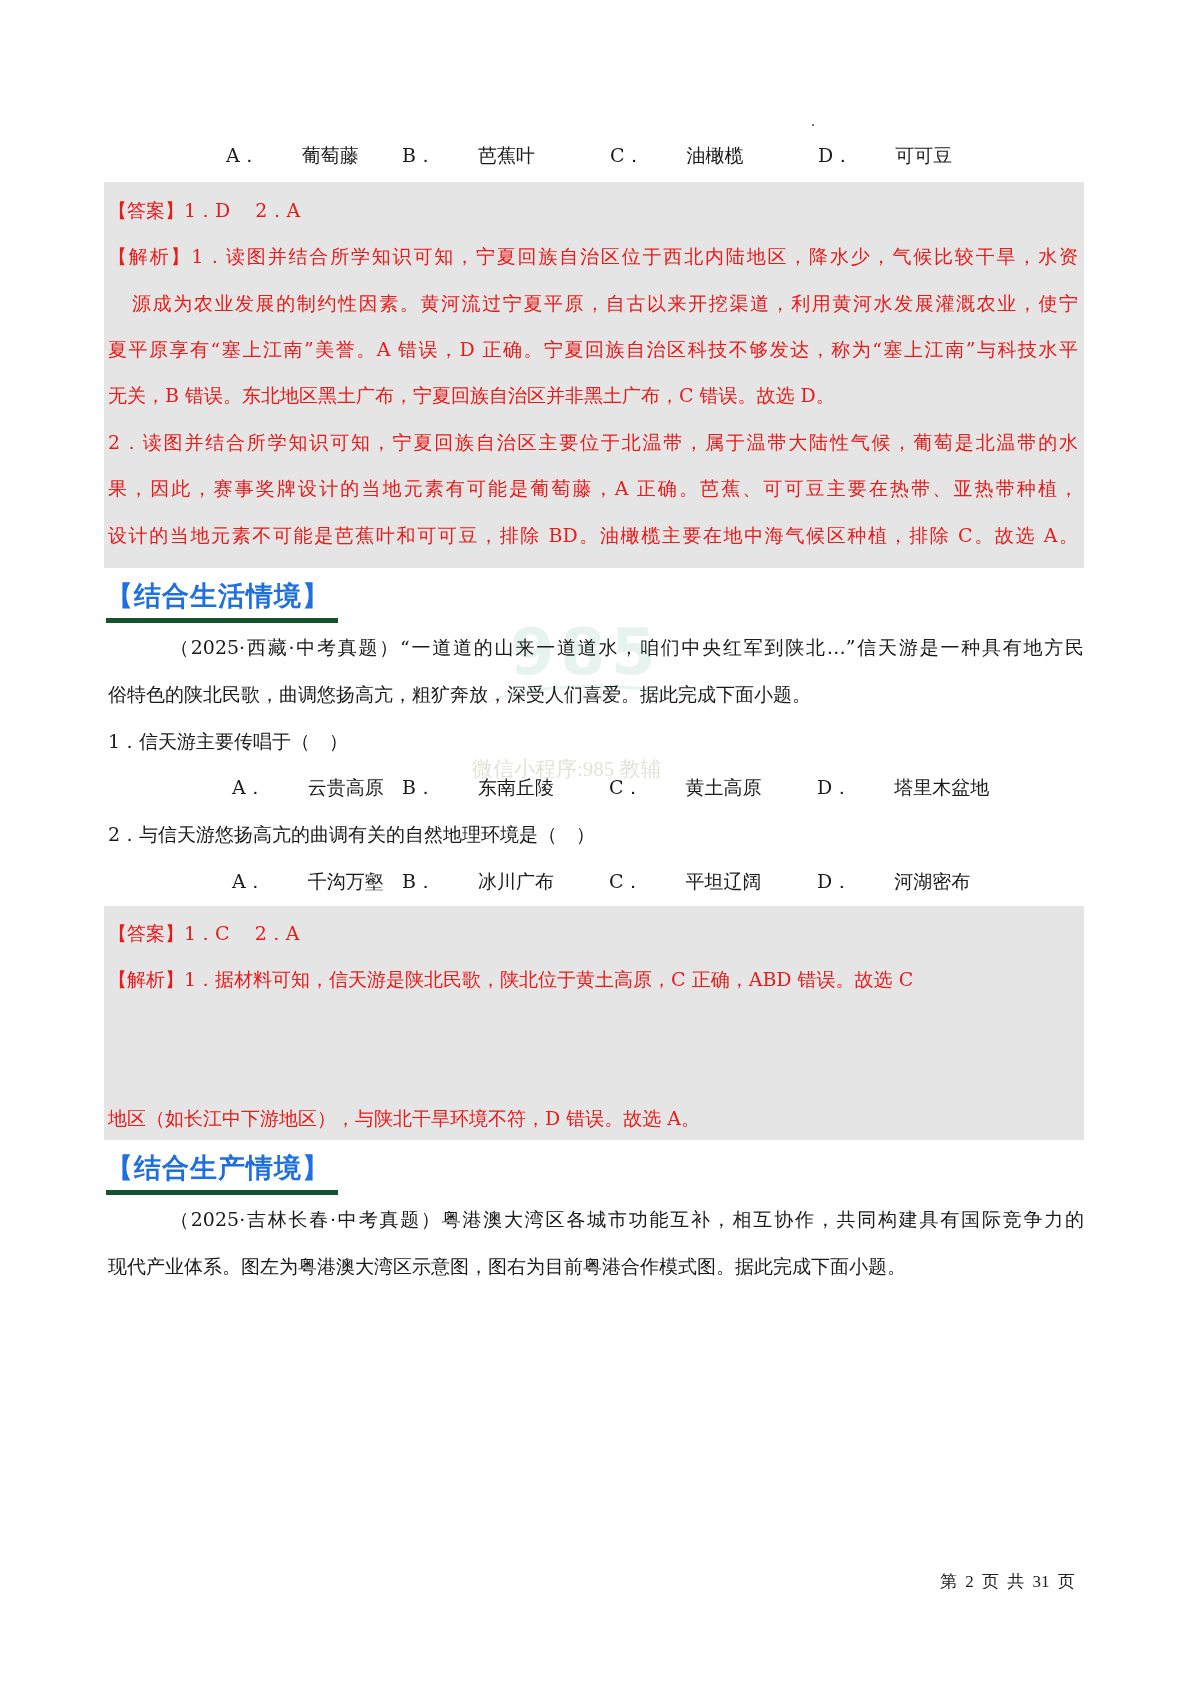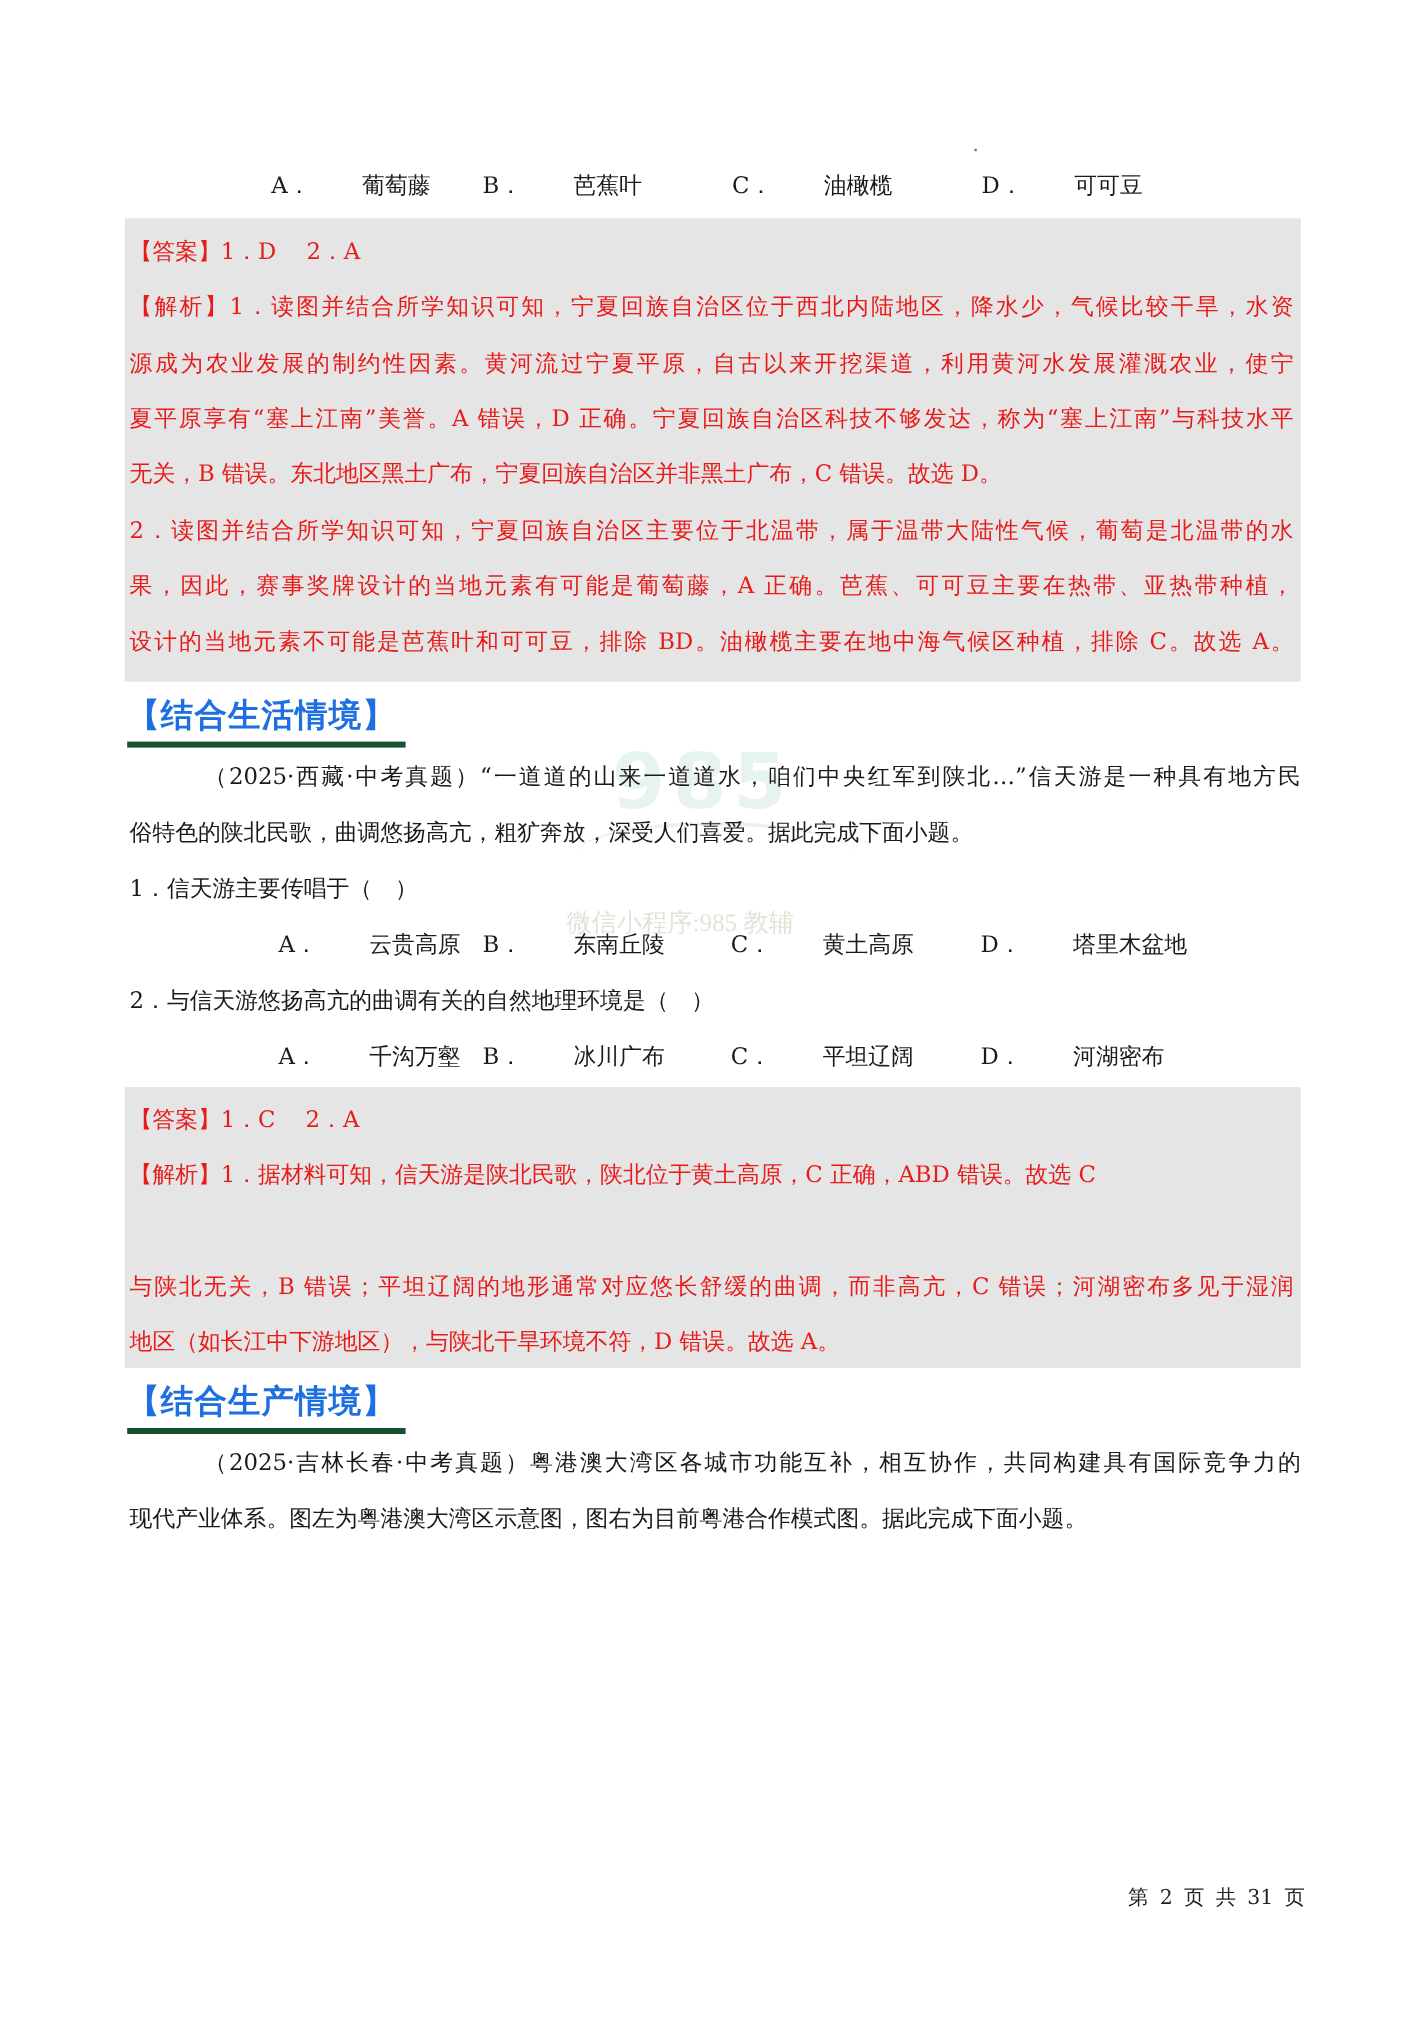--- a/index.html
+++ b/index.html
@@ -33,38 +33,38 @@
   }
   .para { position: absolute; left: 108px; font-size: 19px; white-space: nowrap; height: 30px; line-height: 30px; color: #1a1a1a; }
   .para.justify { right: 106px; text-align: justify; text-align-last: justify; }
   .para.indent { left: 170px; }
 
   .watermark { position: absolute; left: 470px; top: 615px; width: 260px; height: 180px; pointer-events: none; }
   .wm-num { position: absolute; left: 40px; top: 0; font-size: 64px; font-weight: bold; color: rgba(120,190,160,0.18); font-family: "DejaVu Sans", sans-serif; letter-spacing: 6px; }
   .wm-book { position: absolute; left: 10px; top: 70px; width: 230px; height: 50px; border-top: 3px solid rgba(120,190,160,0.18); border-radius: 50% 50% 0 0; }
   .wm-text { position: absolute; left: 2px; top: 140px; font-size: 21px; color: rgba(190,190,170,0.45); font-family: Liberation Serif, serif; white-space: nowrap; }
 
-  .footer { position: absolute; left: 940px; top: 1570px; font-size: 17px; white-space: nowrap; color: #222; word-spacing: 4px; }
+  .footer { position: absolute; left: 940px; top: 1570px; font-size: 17px; white-space: nowrap; color: #222; word-spacing: 4px; font-family: Liberation Serif, serif; }
 </style>
 </head>
 <body>
 
 <div class="stray-dot"></div>
 
 <div class="options" style="top:140px;">
   <span class="opt-a"><span style="position:static">A．</span><span style="position:static">葡萄藤</span></span>
   <span class="opt-b"><span style="position:static">B．</span><span style="position:static">芭蕉叶</span></span>
   <span class="opt-c"><span style="position:static">C．</span><span style="position:static">油橄榄</span></span>
   <span class="opt-d"><span style="position:static">D．</span><span style="position:static">可可豆</span></span>
 </div>
 
 <div class="answer-box" style="top:182px; height:386px;">
   <div class="line" style="top:13px;">【答案】1．D　  2．A</div>
   <div class="line just" style="top:59px;">【解析】1．读图并结合所学知识可知，宁夏回族自治区位于西北内陆地区，降水少，气候比较干旱，水资</div>
-  <div class="line just" style="top:106px;">源成为农业发展的制约性因素。黄河流过宁夏平原，自古以来开挖渠道，利用黄河水发展灌溉农业，使宁</div>
+  <div class="line just" style="top:106px;margin-left:24px;">源成为农业发展的制约性因素。黄河流过宁夏平原，自古以来开挖渠道，利用黄河水发展灌溉农业，使宁</div>
   <div class="line just" style="top:152px;">夏平原享有“塞上江南”美誉。A 错误，D 正确。宁夏回族自治区科技不够发达，称为“塞上江南”与科技水平</div>
   <div class="line" style="top:198px;">无关，B 错误。东北地区黑土广布，宁夏回族自治区并非黑土广布，C 错误。故选 D。</div>
   <div class="line just" style="top:245px;">2．读图并结合所学知识可知，宁夏回族自治区主要位于北温带，属于温带大陆性气候，葡萄是北温带的水</div>
   <div class="line just" style="top:291px;">果，因此，赛事奖牌设计的当地元素有可能是葡萄藤，A 正确。芭蕉、可可豆主要在热带、亚热带种植，</div>
   <div class="line just" style="top:338px;">设计的当地元素不可能是芭蕉叶和可可豆，排除 BD。油橄榄主要在地中海气候区种植，排除 C。故选 A。</div>
 </div>
 
 <div class="section-heading" style="top:578px;">【结合生活情境】</div>
 
 <div class="watermark">
@@ -88,21 +88,20 @@
 <div class="options" style="top:866px; left:146px;">
   <span class="opt-a"><span style="position:static">A．</span><span style="position:static">千沟万壑</span></span>
   <span style="left:170px;"><span style="position:static">B．</span><span style="position:static">冰川广布</span></span>
   <span style="left:377px;"><span style="position:static">C．</span><span style="position:static">平坦辽阔</span></span>
   <span style="left:585px;"><span style="position:static">D．</span><span style="position:static">河湖密布</span></span>
 </div>
 
 <div class="answer-box" style="top:906px; height:234px;">
   <div class="line" style="top:12px;">【答案】1．C　  2．A</div>
   <div class="line" style="top:58px;">【解析】1．据材料可知，信天游是陕北民歌，陕北位于黄土高原，C 正确，ABD 错误。故选 C</div>
-  <div class="line just" style="top:151px;">与陕北无关，B 错误；平坦辽阔的地形通常对应悠长舒缓的曲调，而非高亢，C 错误；河湖密布多见于湿润</div>
   <div class="line" style="top:197px;">地区（如长江中下游地区），与陕北干旱环境不符，D 错误。故选 A。</div>
 </div>
 
 <div class="section-heading" style="top:1150px;text-align:center;">【结合生产情境】</div>
 
 <div class="para justify" style="top:1204px; left:170px;">（2025·吉林长春·中考真题）粤港澳大湾区各城市功能互补，相互协作，共同构建具有国际竞争力的</div>
 <div class="para" style="top:1251px;">现代产业体系。图左为粤港澳大湾区示意图，图右为目前粤港合作模式图。据此完成下面小题。</div>
 
 <div class="footer">第 2 页 共 31 页</div>
 

